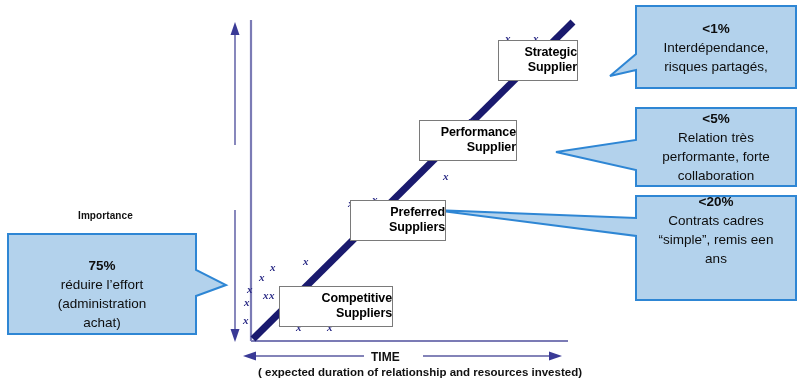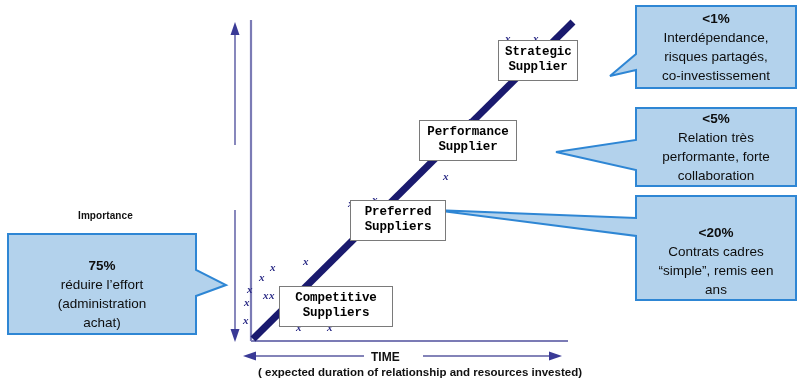--- a/index.html
+++ b/index.html
@@ -29,29 +29,28 @@
     width: 800px;
     height: 384px;
   }
 
   
   .stage-box {
     position: absolute;
     background: #ffffff;
     border: 1px solid #7a7a7a;
     box-sizing: border-box;
-    text-align: center;
+    text-align: right;
     font-weight: bold;
     font-size: 12.5px;
     line-height: 15px;
     color: #000000;
-    padding: 4px 6px 5px 6px;
+    padding: 4px 0 5px 6px;
     letter-spacing: -0.1px;
     z-index: 6;
-    font-family: Liberation Mono, monospace;
   }
 
   
   .callout {
     position: absolute;
     box-sizing: border-box;
     text-align: center;
     font-size: 13.5px;
     line-height: 19px;
     color: #0d0d0d;
@@ -158,31 +157,30 @@
 
   <div class="stage-box" id="stage-strategic" style="left:498px; top:40px; width:80px;">
     <div>Strategic</div>
     <div>Supplier</div>
   </div>
 
   <div class="callout" id="callout-strategic" style="left:638px; top:8px; width:156px; height:78px;">
     <span class="ln pct">&lt;1%</span>
     <span class="ln">Interdépendance,</span>
     <span class="ln">risques partagés,</span>
-    <span class="ln">co-investissement</span>
   </div>
 
   <div class="callout" id="callout-performance" style="left:638px; top:110px; width:156px; height:74px;">
     <span class="ln pct">&lt;5%</span>
     <span class="ln">Relation très</span>
     <span class="ln">performante, forte</span>
     <span class="ln">collaboration</span>
   </div>
 
-  <div class="callout" id="callout-preferred" style="left:638px; top:211px; width:156px; height:100px;">
+  <div class="callout" id="callout-preferred" style="left:638px; top:180px; width:156px; height:100px;">
     <span class="ln pct">&lt;20%</span>
     <span class="ln">Contrats cadres</span>
     <span class="ln">“simple”, remis een</span>
     <span class="ln">ans</span>
   </div>
 
   <div class="callout" id="callout-competitive" style="left:10px; top:236px; width:184px; height:116px;">
     <span class="ln pct">75%</span>
     <span class="ln">réduire l’effort</span>
     <span class="ln">(administration</span>

